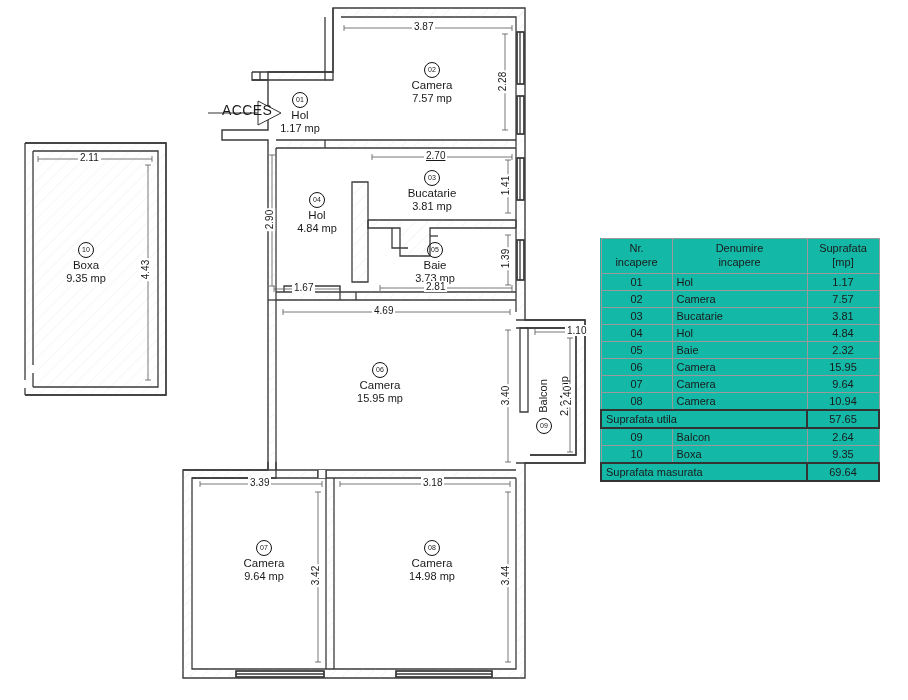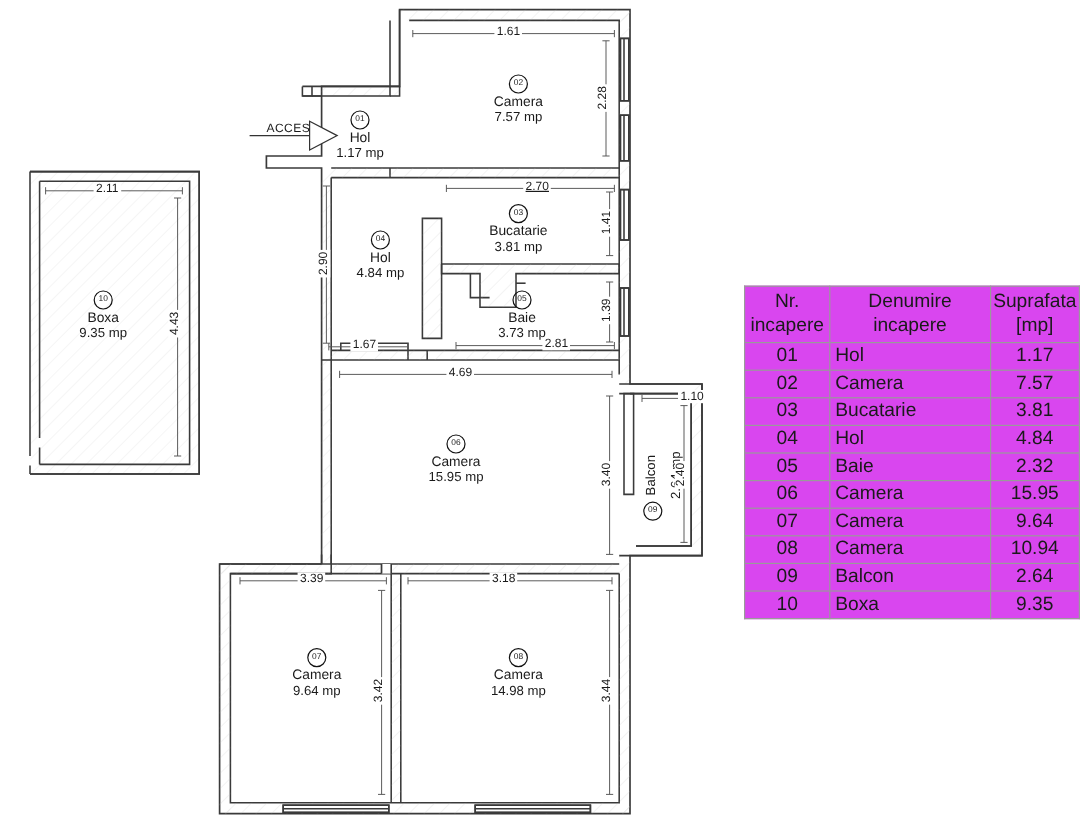--- a/index.html
+++ b/index.html
@@ -17,29 +17,29 @@
     margin-bottom:1px;
   }
   .room .nm{font-size:11.5px;display:block;}
   .room .ar{font-size:11px;display:block;}
 
   
   .dim{position:absolute;font-size:10px;background:#fff;padding:0 2px;
        white-space:nowrap;}
   .dim.v{transform-origin:center center;}
 
-  .acces{position:absolute;font-size:10px;letter-spacing:.4px;}
+  .acces{position:absolute;font-size:14px;letter-spacing:.4px;}
 
   
   .rot{position:absolute;font-size:11px;white-space:nowrap;
        transform-origin:center center;}
 
   
-  #tbl{position:absolute;left:620px;top:238px;width:280px;
-       border-collapse:collapse;font-size:16px;background:#d946ef;}
+  #tbl{position:absolute;left:600px;top:238px;width:280px;
+       border-collapse:collapse;font-size:11px;background:#14b8a6;}
   #tbl td,#tbl th{border:1px solid #9a9a9a;padding:2px 4px;font-weight:normal;}
   #tbl .c1{width:62px;text-align:center;}
   #tbl .c2{text-align:left;}
   #tbl .c3{width:62px;text-align:center;}
   #tbl thead td{text-align:center;line-height:1.25;padding:3px 2px;}
   #tbl tr.sum td{border-top:2px solid #333;border-bottom:2px solid #333;}
   #tbl tr.sum td.lbl{border-left:2px solid #333;text-align:left;}
   #tbl tr.sum td.val{border-right:2px solid #333;border-left:2px solid #333;text-align:center;}
 </style>
 </head>
@@ -282,42 +282,42 @@
 
 <div class="rot" style="left:526px;top:390px;transform:rotate(-90deg);">Balcon</div>
 <div class="rot" style="left:544px;top:390px;transform:rotate(-90deg);">2.64 mp</div>
 <div class="room" style="left:536px;top:414px;width:14px;">
   <span class="num">09</span>
 </div>
 
 <div class="dim" style="left:78px;top:152px;">2.11</div>
 <div class="dim v" style="left:134px;top:264px;transform:rotate(-90deg);">4.43</div>
 
-<div class="dim" style="left:412px;top:21px;">1.61</div>
+<div class="dim" style="left:412px;top:21px;">3.87</div>
 <div class="dim v" style="left:491px;top:76px;transform:rotate(-90deg);">2.28</div>
 
-<div class="dim" style="left:436px;top:150px;text-decoration:underline;">2.70</div>
+<div class="dim" style="left:424px;top:150px;text-decoration:underline;">2.70</div>
 <div class="dim v" style="left:494px;top:180px;transform:rotate(-90deg);">1.41</div>
 
-<div class="dim" style="left:424px;top:281px;margin-left:28px;">2.81</div>
+<div class="dim" style="left:424px;top:281px;">2.81</div>
 <div class="dim v" style="left:494px;top:253px;transform:rotate(-90deg);">1.39</div>
 
 <div class="dim v" style="left:258px;top:214px;transform:rotate(-90deg);">2.90</div>
 <div class="dim" style="left:292px;top:282px;">1.67</div>
 
 <div class="dim" style="left:372px;top:305px;">4.69</div>
 <div class="dim v" style="left:494px;top:390px;transform:rotate(-90deg);">3.40</div>
 
 <div class="dim" style="left:539px;top:325px;margin-left:26px;">1.10</div>
 <div class="dim v" style="left:556px;top:390px;transform:rotate(-90deg);">2.40</div>
 
 <div class="dim" style="left:248px;top:477px;">3.39</div>
 <div class="dim v" style="left:304px;top:570px;transform:rotate(-90deg);">3.42</div>
 
-<div class="dim" style="left:408px;top:477px;">3.18</div>
+<div class="dim" style="left:421px;top:477px;">3.18</div>
 <div class="dim v" style="left:494px;top:570px;transform:rotate(-90deg);">3.44</div>
 
 <table id="tbl">
   <thead>
     <tr>
       <td class="c1">
         <div>Nr.</div>
         <div>incapere</div>
       </td>
       <td class="c2" style="text-align:center">
@@ -364,24 +364,32 @@
       <tr>
         <td class="c1">07</td>
         <td class="c2">Camera</td>
         <td class="c3">9.64</td>
       </tr>
       <tr>
         <td class="c1">08</td>
         <td class="c2">Camera</td>
         <td class="c3">10.94</td>
       </tr>
+      <tr class="sum">
+        <td class="lbl" colspan="2">Suprafata utila</td>
+        <td class="val c3">57.65</td>
+      </tr>
       <tr>
         <td class="c1">09</td>
         <td class="c2">Balcon</td>
         <td class="c3">2.64</td>
       </tr>
       <tr>
         <td class="c1">10</td>
         <td class="c2">Boxa</td>
         <td class="c3">9.35</td>
       </tr>
+      <tr class="sum">
+        <td class="lbl" colspan="2">Suprafata masurata</td>
+        <td class="val c3">69.64</td>
+      </tr>
     </tbody>
 </table>
 
 </body></html>

